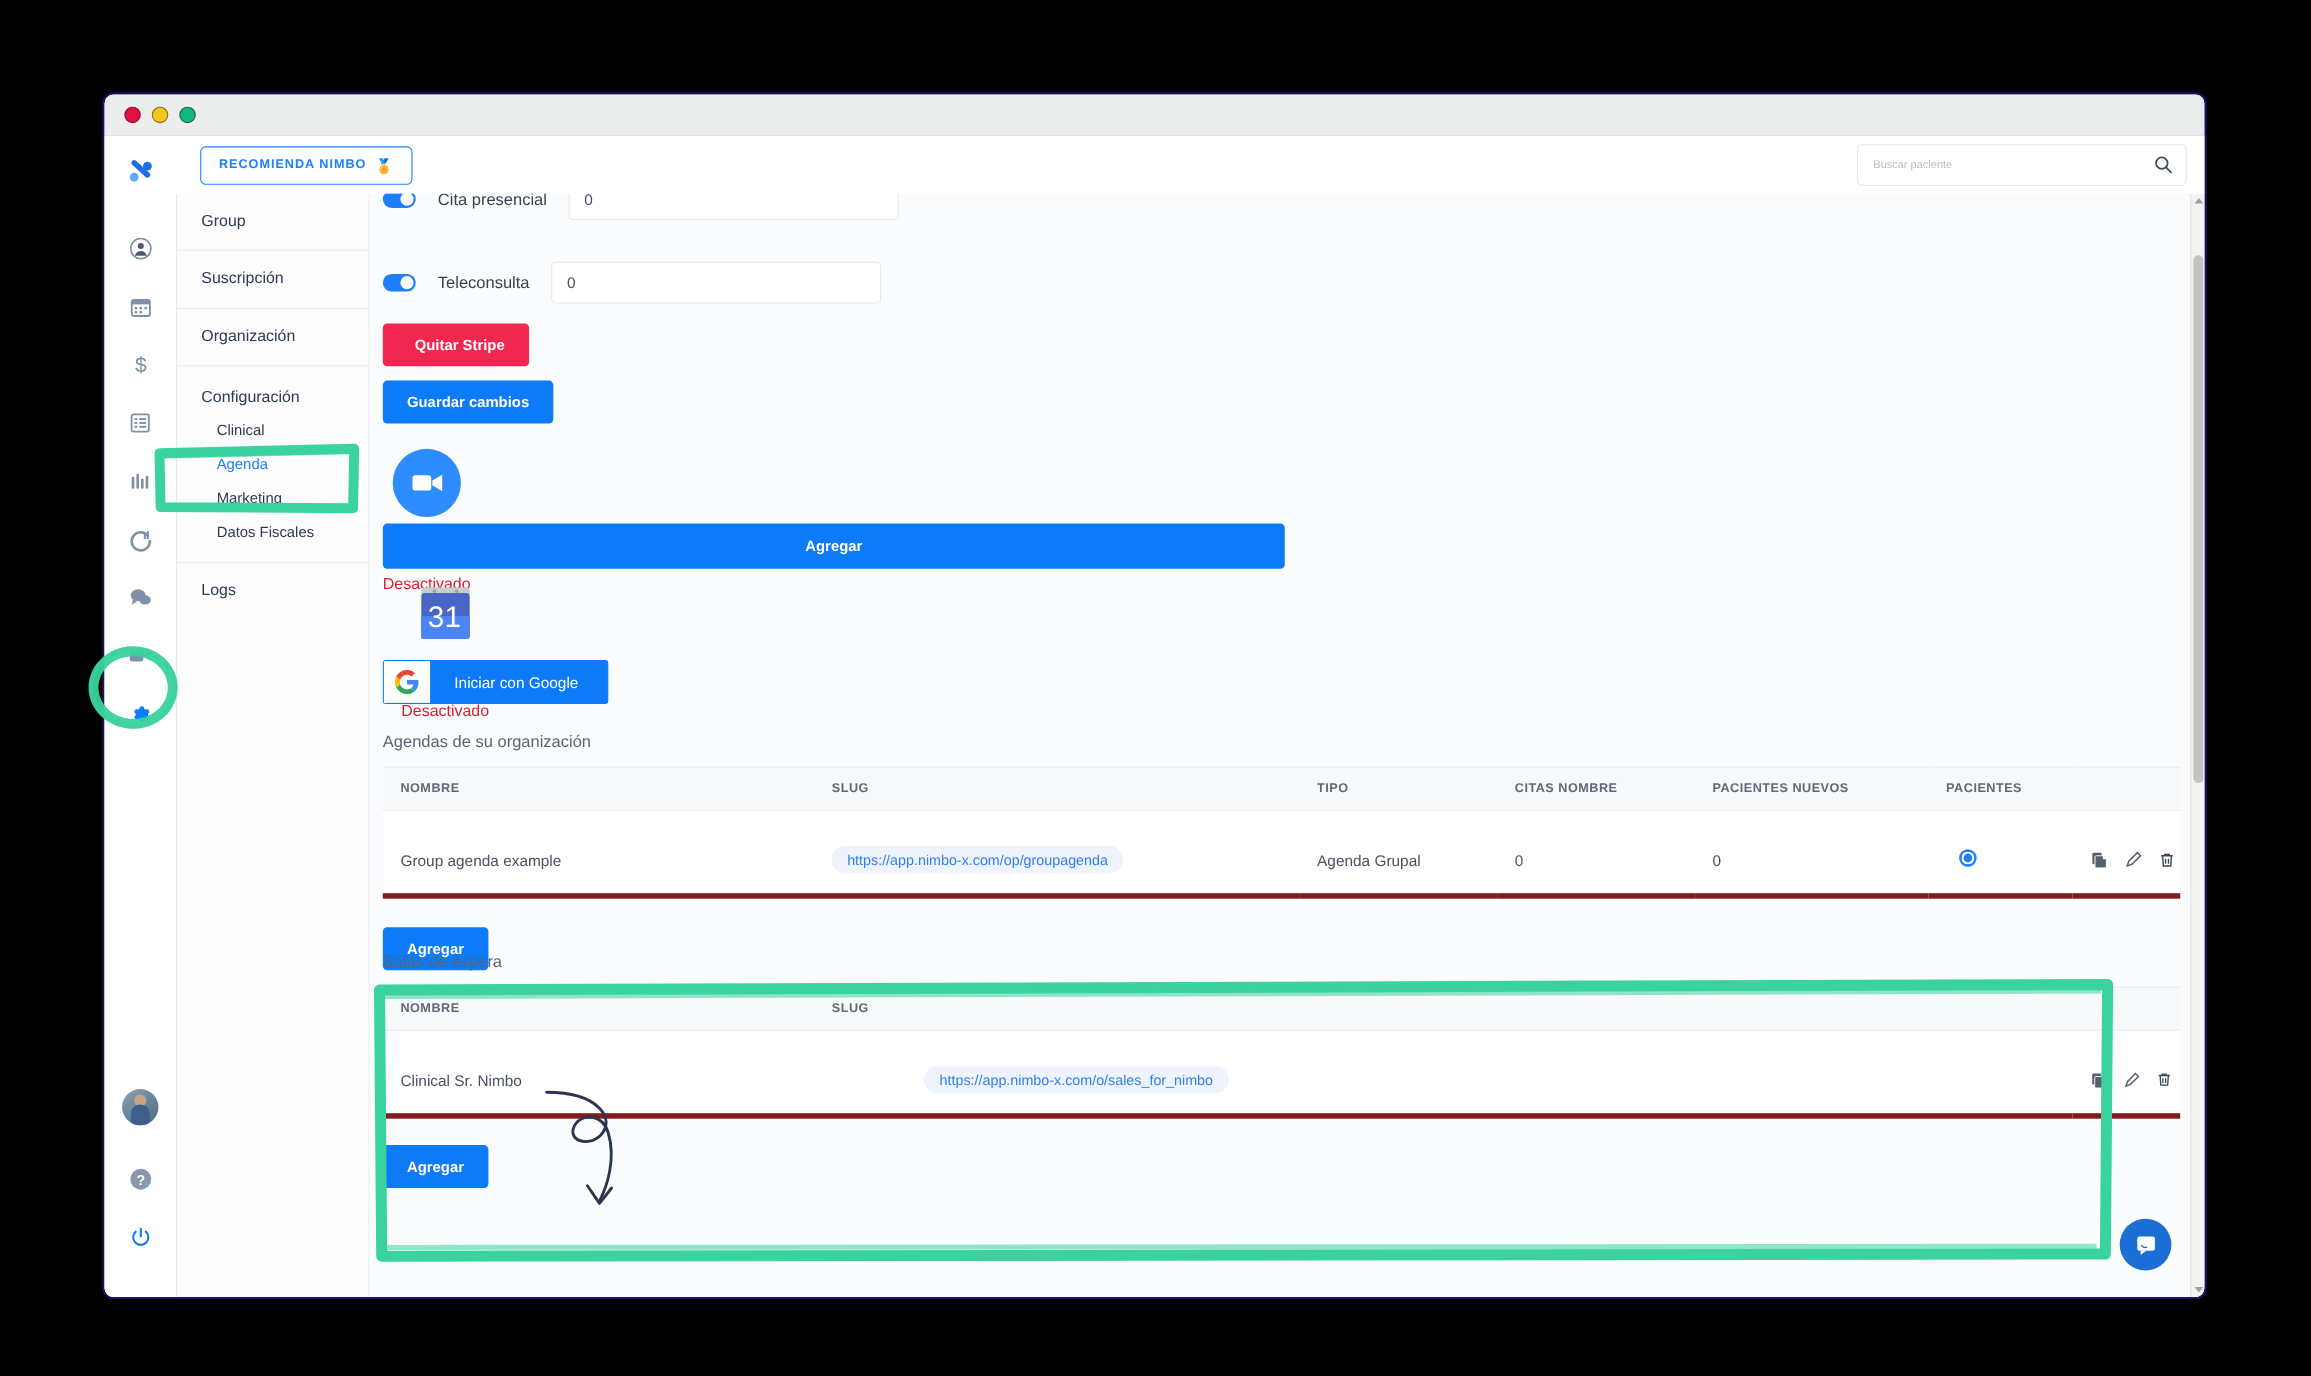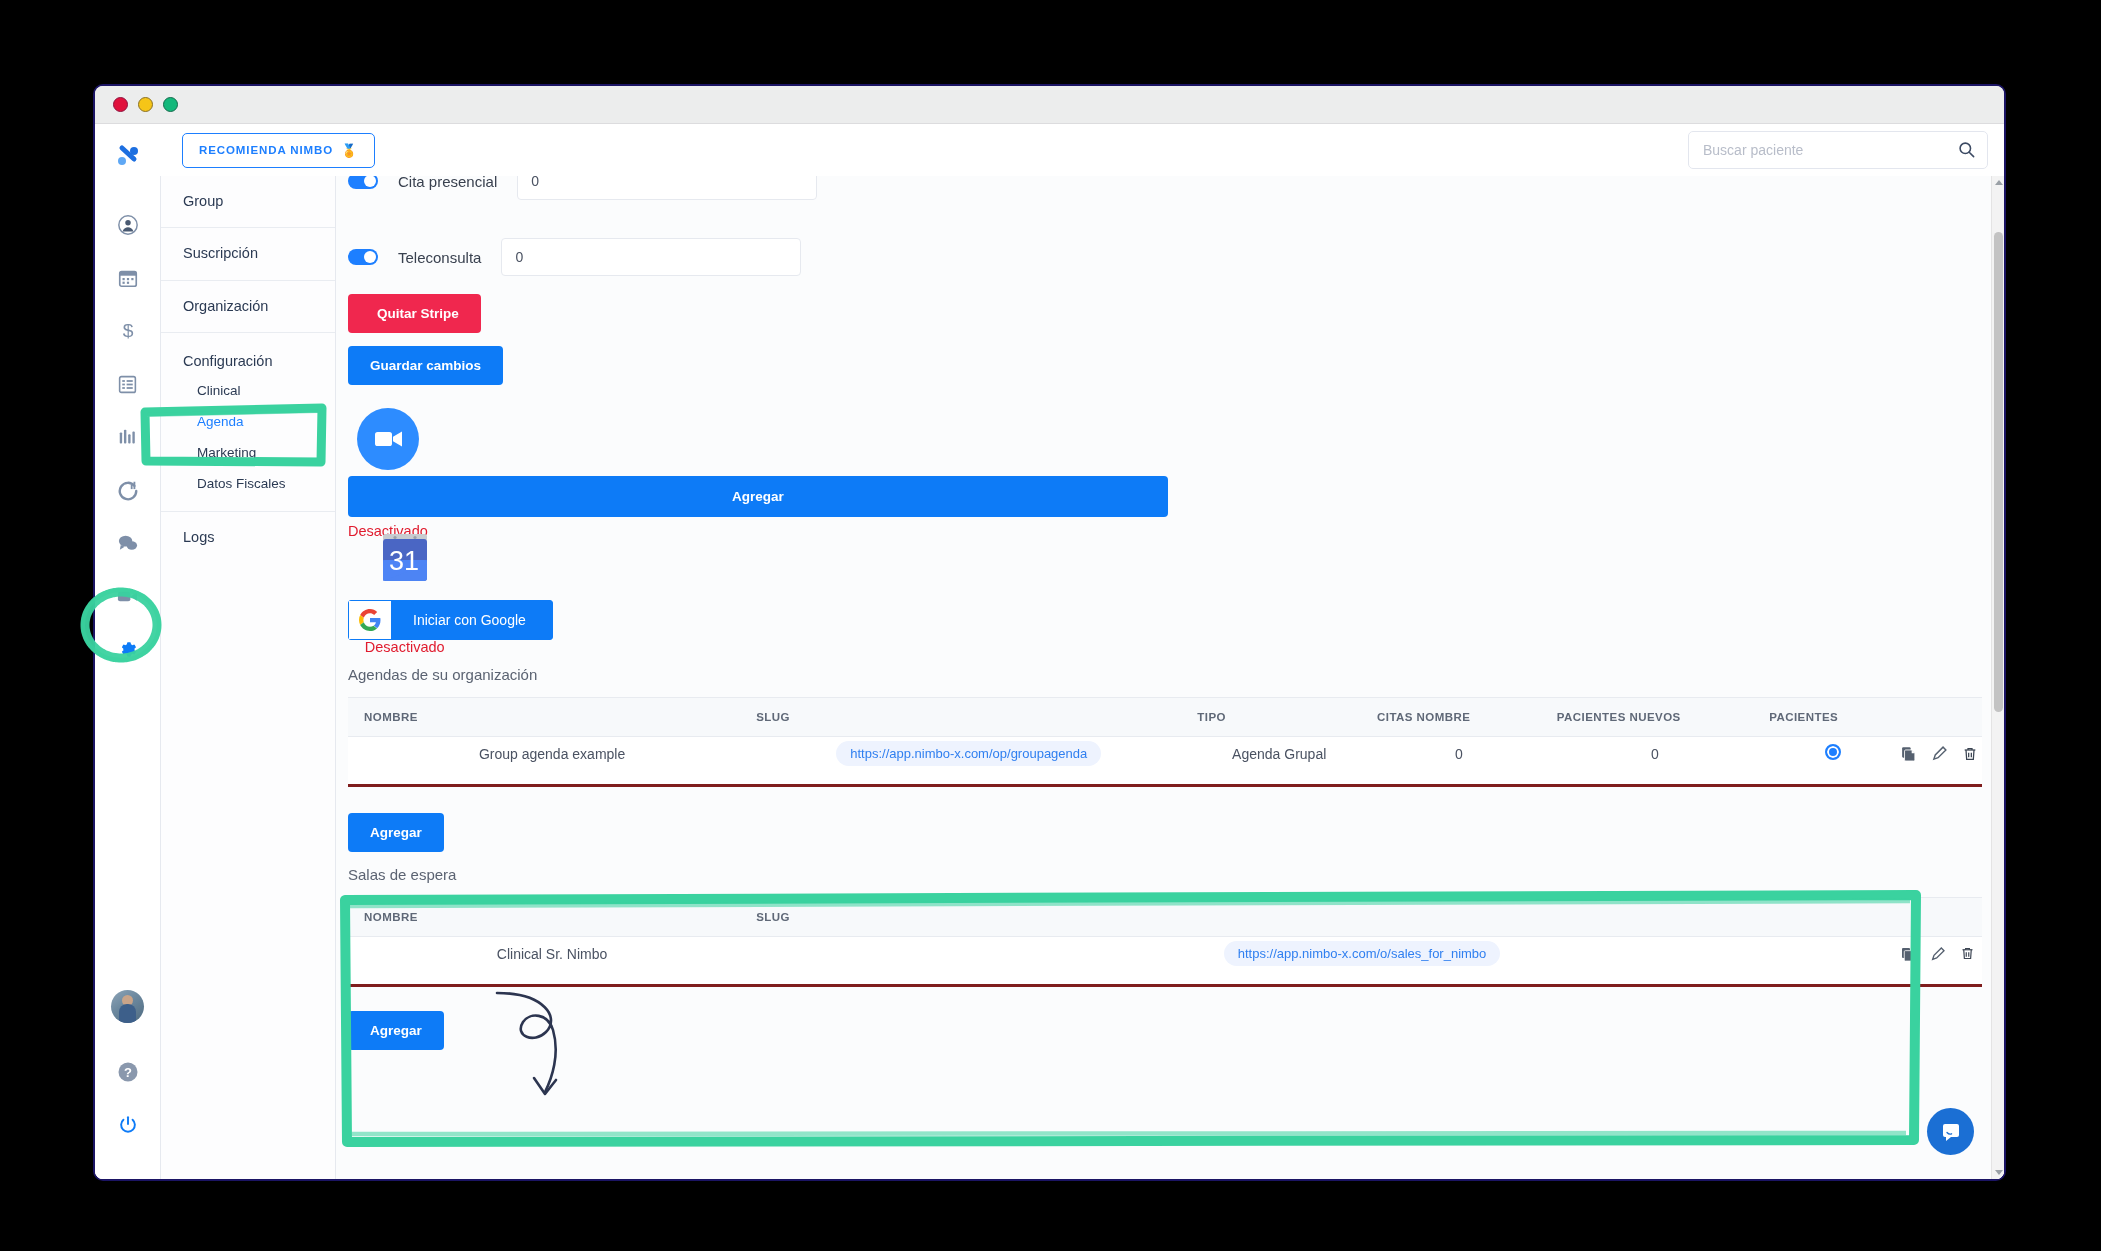--- a/index.html
+++ b/index.html
@@ -87,21 +87,21 @@
   }
   .recommend-btn {
     border: 1px solid #1d7fff; border-radius: 5px;
     color: #1d7fff; font-size: 11.5px; font-weight: 600; letter-spacing: .9px;
     padding: 9px 16px; background: #fff; cursor: pointer;
     display: flex; align-items: center; gap: 8px;
   }
   .search-wrap { margin-left: auto; position: relative; }
   .search-input {
     width: 300px; height: 38px; border: 1px solid #e3e6ee; border-radius: 5px;
-    padding: 0 38px 0 14px; font-size: 14px; color: #6d7687;
+    padding: 0 38px 0 14px; font-size: 10px; color: #6d7687;
     font-family: "Liberation Sans", sans-serif; outline: none; background:#fff;
   }
   .search-input::placeholder { color: #b8bdc9; }
   .search-ico { position: absolute; right: 12px; top: 9px; pointer-events:none; }
 
   
   .content {
     flex: 1; position: relative; background: #fbfcfd;
     padding-top: 52px; overflow: hidden;
   }
@@ -154,22 +154,22 @@
 
   .section-title { font-size: 15px; color: #5b6372; margin-bottom: 14px; }
 
   table.grid { width: 100%; border-collapse: collapse; background:#fff; }
   table.grid thead th {
     background: #f7f9fb; text-align: left; font-size: 11.5px; letter-spacing: .45px;
     color: #5f6877; font-weight: 700; padding: 13px 0 13px 16px;
     border-top: 1px solid #e8ebf0; border-bottom: 1px solid #e8ebf0;
   }
   table.grid tbody td {
-    font-size: 14px; color: #4a5262; padding: 4px 0 18px 16px;
-    border-bottom: 3px solid #7f1d1d; background:#fff;text-align:center;
+    font-size: 14px; color: #4a5262; padding: 32px 0 18px 16px;
+    border-bottom: 5px solid #7f1d1d; background:#fff;
   }
   .pill {
     display: inline-block; background: #eef3fe; color: #2f7ff0;
     border-radius: 14px; padding: 5px 14px; font-size: 13px;
   }
   .radio-on {
     width: 16px; height: 16px; border-radius: 50%;
     border: 2px solid #1d7fff; background: #1d7fff;
     box-shadow: 0 0 0 2px #fff inset; display: inline-block;
   }

